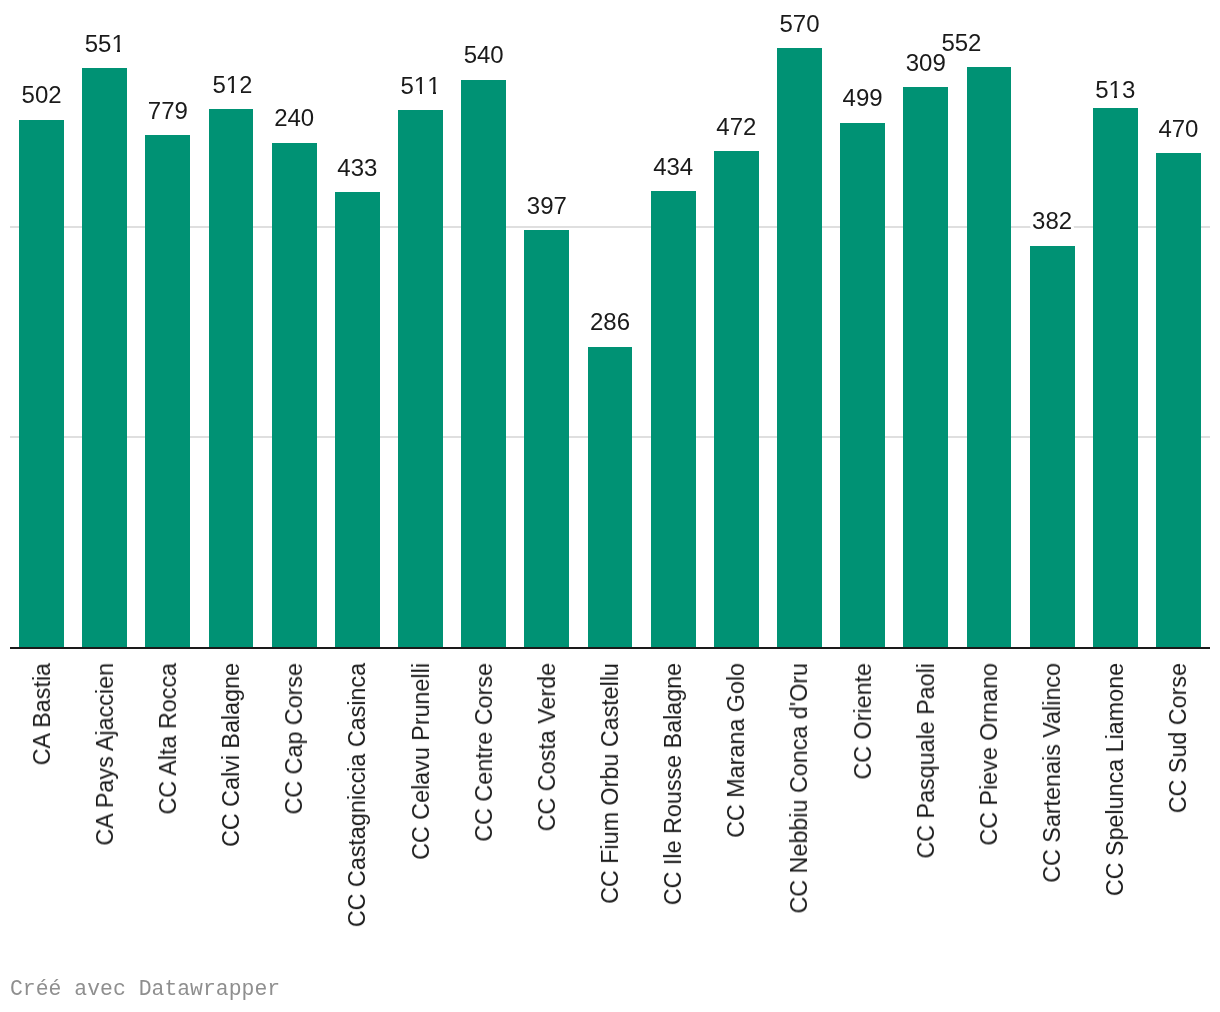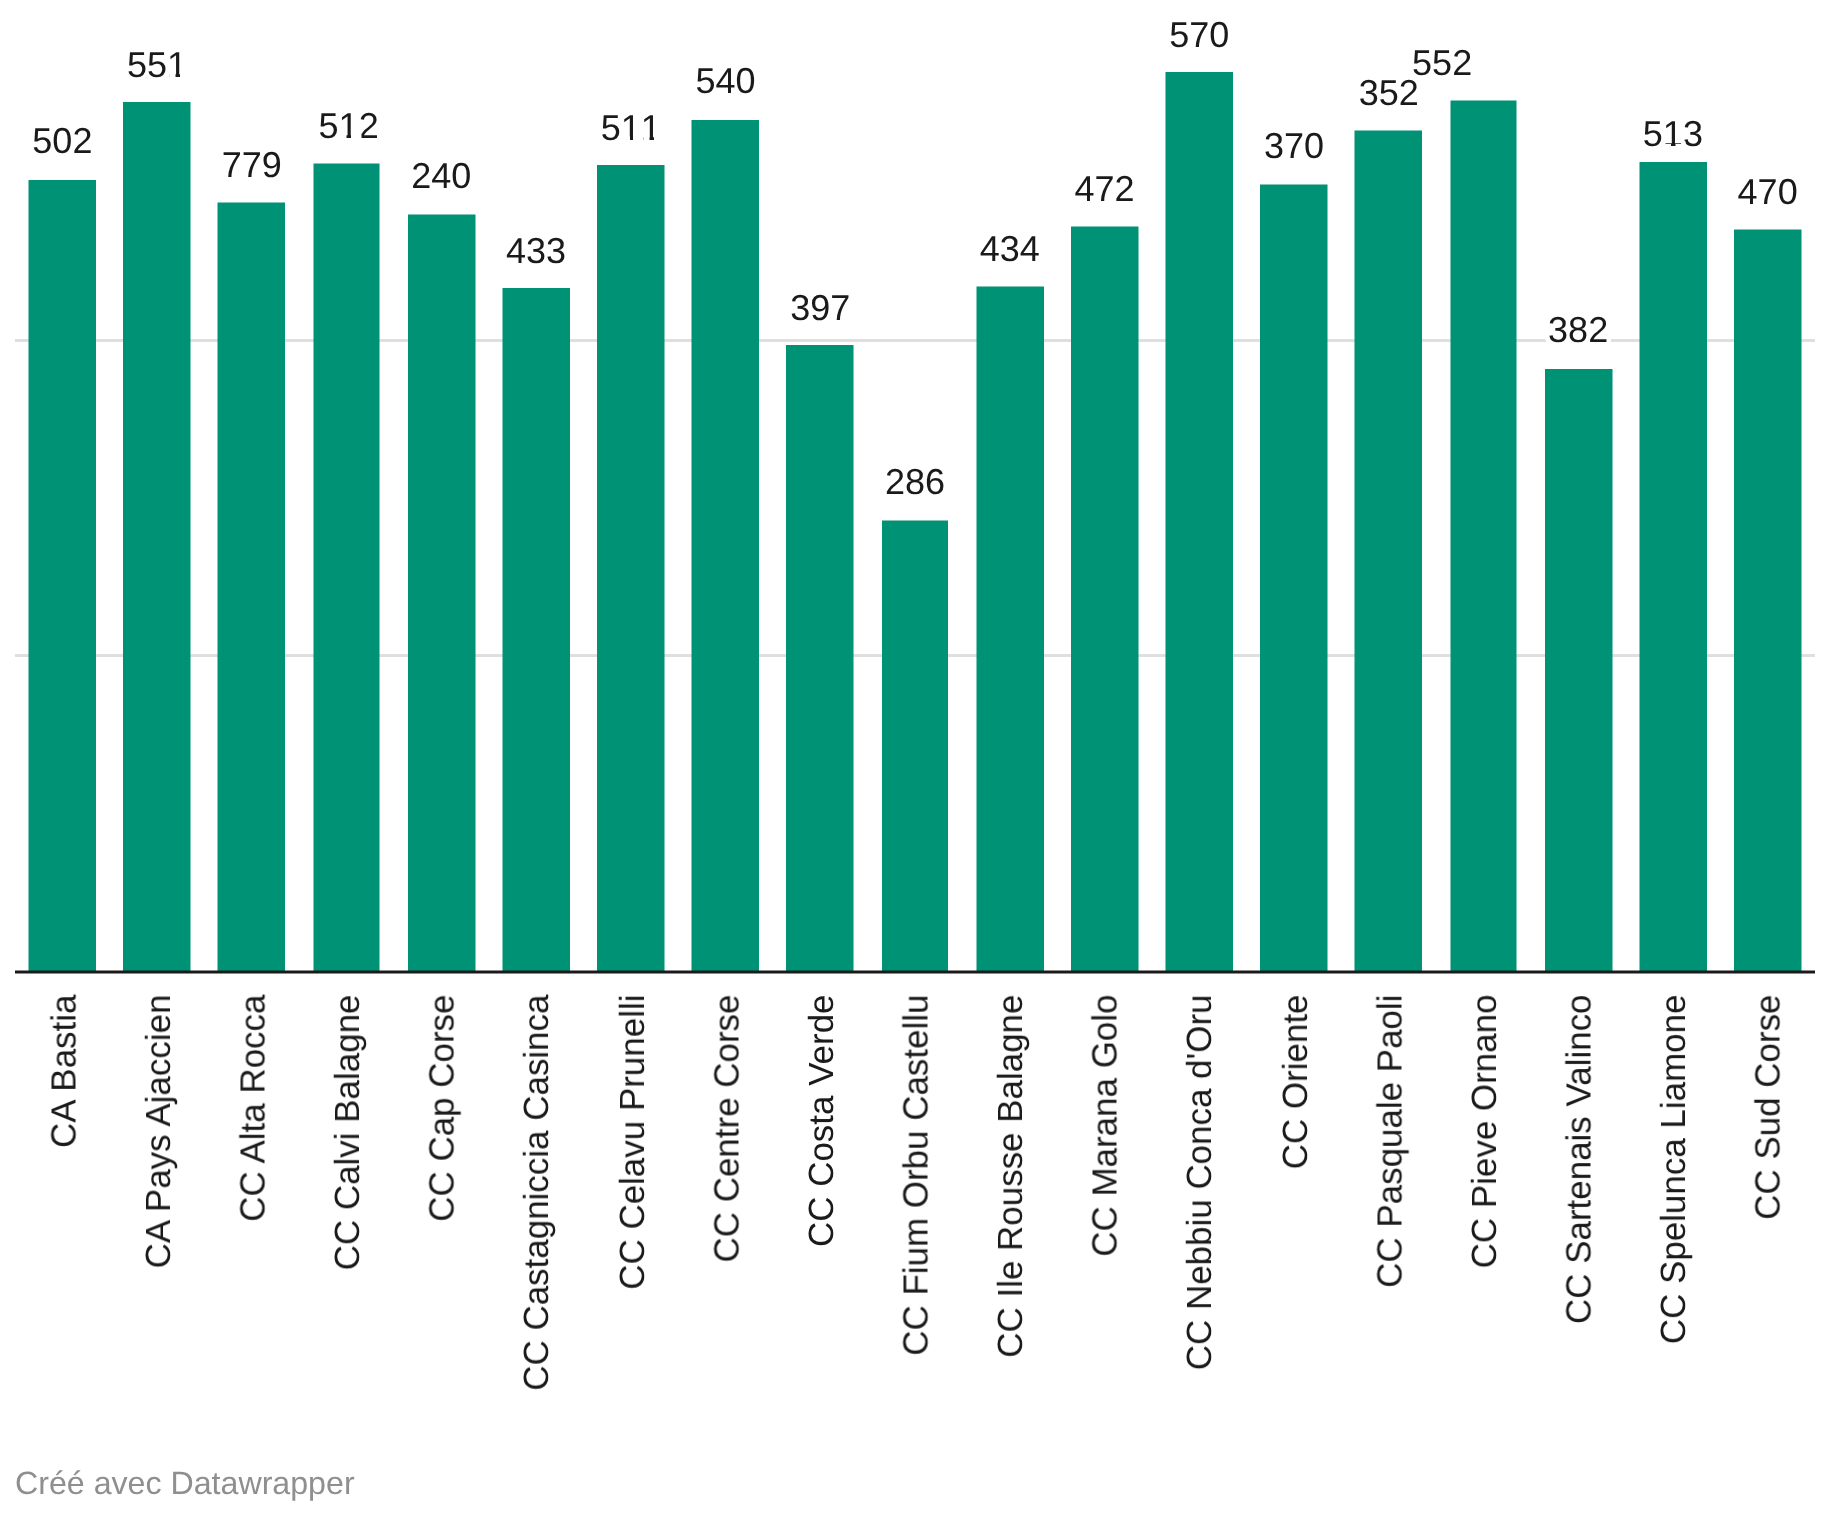--- a/index.html
+++ b/index.html
@@ -37,20 +37,21 @@
   .val .one::after  { left:0.350em; width:0.170em; }
   .cat {
     position:absolute; font-size:23.3px; line-height:30px;
     color:#1a1a1a; white-space:nowrap;
     transform-origin: 0 0; transform: rotate(-90deg) translateX(-100%) translateZ(0);
   }
   .footer {
     position:absolute; left:10px; top:976.3px;
     font-size:21.45px; line-height:26px; color:#8f8f8f; white-space:nowrap;
     transform: translateZ(0);   
+    font-family: Liberation Mono, monospace;
   }
 </style>
 </head>
 <body>
 
 <div id="chart">
   <div class="gridline" style="left:10px;top:436.45px;width:1200px"></div>
   <div class="gridline" style="left:10px;top:226.00px;width:1200px"></div>
   <div class="bar" style="left:19.158px;top:119.671px;width:44.842px;height:528.229px"></div>
   <div class="bar" style="left:82.316px;top:68.110px;width:44.842px;height:579.790px"></div>
@@ -78,22 +79,22 @@
   <div class="val" style="left:170px;top:69.648px;width:124.842px">5<span class="one">1</span>2</div>
   <div class="val" style="left:231.789px;top:103.320px;width:124.842px">240</div>
   <div class="val" style="left:294.947px;top:152.776px;width:124.842px">433</div>
   <div class="val" style="left:358.105px;top:70.700px;width:124.842px">5<span class="one">1</span><span class="one">1</span></div>
   <div class="val" style="left:421.263px;top:40.185px;width:124.842px">540</div>
   <div class="val" style="left:484.421px;top:190.657px;width:124.842px">397</div>
   <div class="val" style="left:547.579px;top:307.456px;width:124.842px">286</div>
   <div class="val" style="left:610.737px;top:151.723px;width:124.842px">434</div>
   <div class="val" style="left:673.895px;top:111.738px;width:124.842px">472</div>
   <div class="val" style="left:737.053px;top:8.618px;width:124.842px">570</div>
-  <div class="val" style="left:800.211px;top:83.327px;width:124.842px">370</div>
-  <div class="val" style="left:863.368px;top:47.551px;width:124.842px">352</div>
+  <div class="val" style="left:800.211px;top:83.327px;width:124.842px">499</div>
+  <div class="val" style="left:863.368px;top:47.551px;width:124.842px">309</div>
   <div class="val" style="left:899px;top:27.558px;width:124.842px">552</div>
   <div class="val" style="left:989.684px;top:206.440px;width:124.842px">382</div>
   <div class="val" style="left:1052.842px;top:75px;width:124.842px">5<span class="one">1</span>3</div>
   <div class="val" style="left:1116.000px;top:113.843px;width:124.842px">470</div>
   <div class="cat" style="left:26.579px;top:663px">CA Bastia</div>
   <div class="cat" style="left:89.737px;top:663px">CA Pays Ajaccien</div>
   <div class="cat" style="left:152.895px;top:663px">CC Alta Rocca</div>
   <div class="cat" style="left:216.053px;top:663px">CC Calvi Balagne</div>
   <div class="cat" style="left:279.211px;top:663px">CC Cap Corse</div>
   <div class="cat" style="left:342.368px;top:663px">CC Castagniccia Casinca</div>

